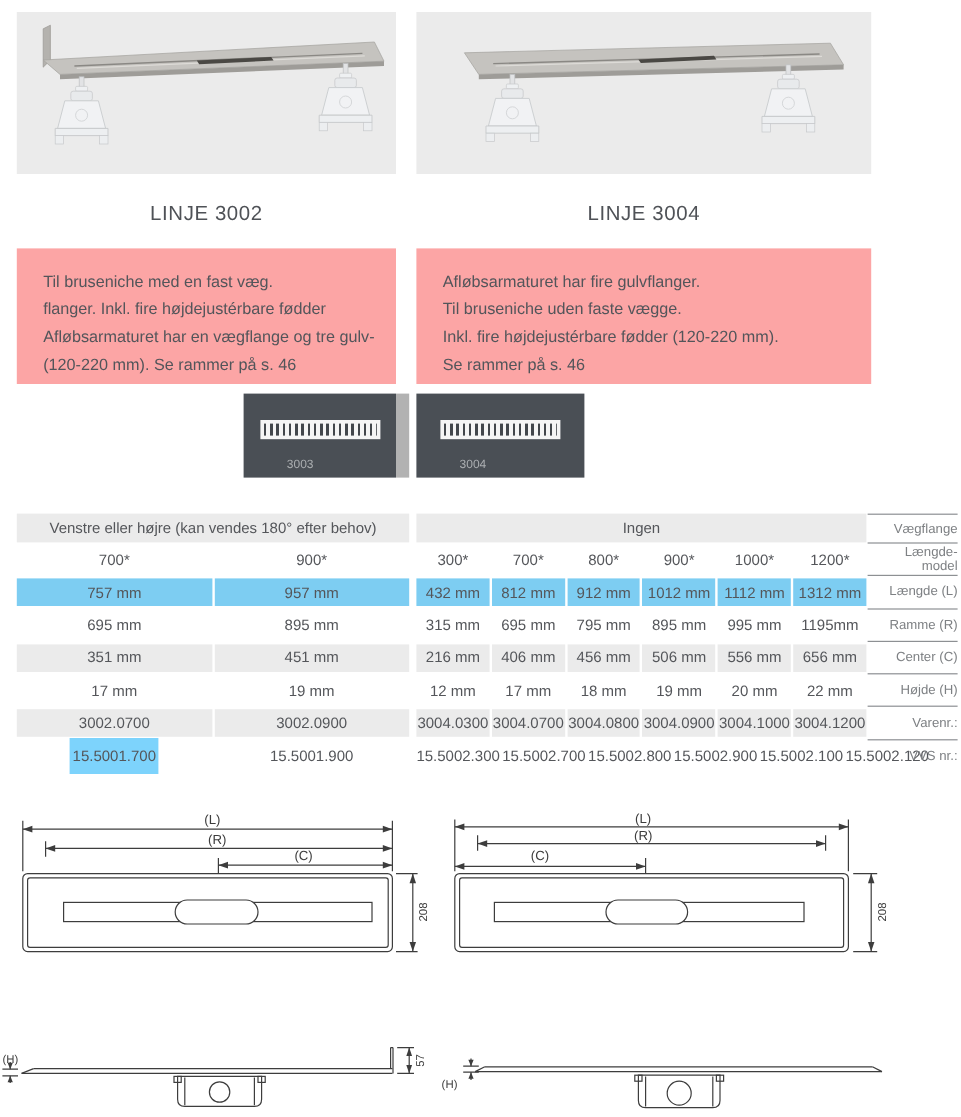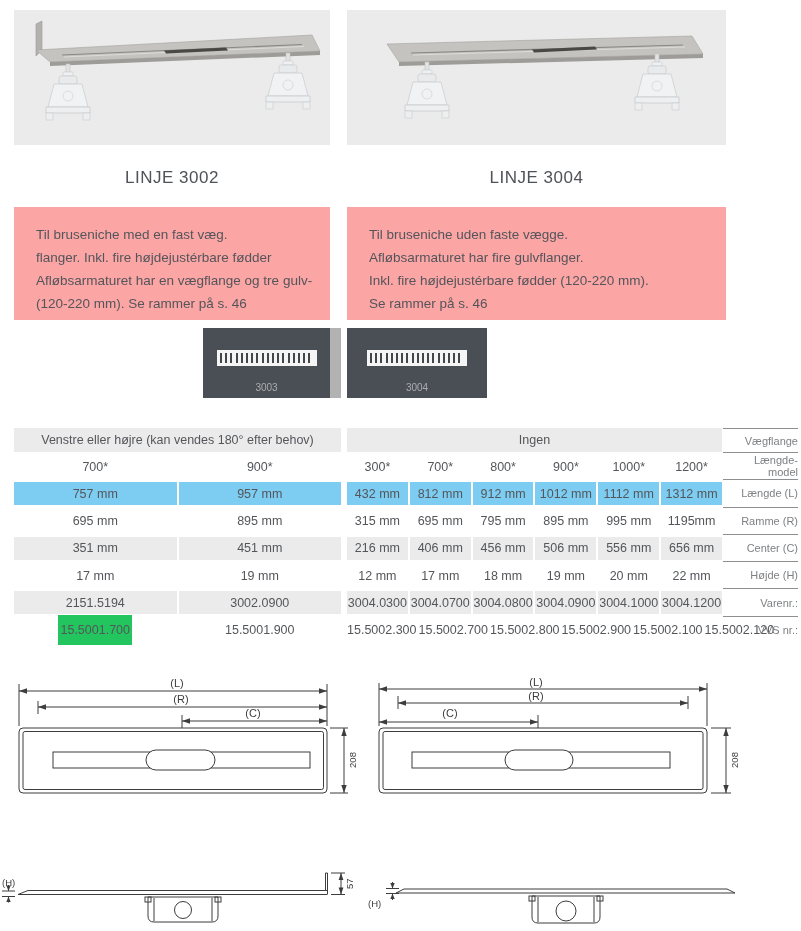--- a/index.html
+++ b/index.html
@@ -19,35 +19,35 @@
   .descbox .dline{line-height:23px;white-space:nowrap;}
 
   
   .thumb{position:absolute;top:328px;height:70px;display:flex;}
   .thumb-dark{flex:1;background:#4a4f55;position:relative;}
   .thumb-strip{width:11px;background:#b2b2b2;}
   .grate{position:absolute;left:50%;transform:translateX(-50%);top:22px;width:100px;height:16px;
          background:#f5f5f5;display:flex;align-items:center;}
   .grate-bars{flex:1;height:10px;margin:0 3px;
       background:repeating-linear-gradient(90deg,#43474c 0 2px,rgba(0,0,0,0) 2px 5.2px);}
-  .thumb-label{position:absolute;bottom:5px;left:0;right:0;text-align:center;
-               font-size:10px;color:#abaeb1;}
+  .thumb-label{position:absolute;bottom:5px;left:0;right:0;text-align:left;
+               font-size:10px;color:#abaeb1;padding-left:36px;}
 
   
   .ltab{position:absolute;left:14px;top:428px;width:327px;}
   .rtab{position:absolute;left:347px;top:428px;width:375px;}
   .hdrrow{height:24px;display:flex;align-items:center;justify-content:center;
           background:#ebebeb;font-size:12.5px;}
   .trow{height:27.3px;box-sizing:border-box;padding-top:3px;display:grid;column-gap:2px;}
   .ltab .trow{grid-template-columns:1fr 1fr;}
   .rtab .trow{grid-template-columns:repeat(6,1fr);}
   .cell{height:23px;display:flex;align-items:center;justify-content:center;font-size:12.5px;}
   .g{background:#ebebeb;}
   .b{background:#7dcdf2;}
-  .txt-selected{background:#22c55e;padding:8px 2px;}
+  .txt-selected{background:#7dd3fc;padding:8px 2px;}
 
   
   .labels{position:absolute;left:723px;top:428px;width:75px;}
   .lab{border-top:1px solid #8d9093;display:flex;align-items:center;justify-content:flex-end;
        font-size:11px;color:#7e8184;text-align:right;white-space:pre-line;line-height:12px;
        box-sizing:border-box;height:27.3px;}
   .lab.first{height:24px;}
 
   
   .drawings{position:absolute;left:0;top:660px;}
@@ -132,22 +132,22 @@
   <div class="ptitle" style="left:14px;width:316px;">LINJE 3002</div>
   <div class="ptitle" style="left:347px;width:379px;">LINJE 3004</div>
 
   <div class="descbox" style="left:14px;width:316px;">
     <div class="dline">Til bruseniche med en fast væg.</div>
     <div class="dline">flanger. Inkl. fire højdejustérbare fødder</div>
     <div class="dline">Afløbsarmaturet har en vægflange og tre gulv-</div>
     <div class="dline">(120-220 mm). Se rammer på s. 46</div>
   </div>
   <div class="descbox" style="left:347px;width:379px;">
+    <div class="dline">Afløbsarmaturet har fire gulvflanger.</div>
     <div class="dline">Til bruseniche uden faste vægge.</div>
-    <div class="dline">Afløbsarmaturet har fire gulvflanger.</div>
     <div class="dline">Inkl. fire højdejustérbare fødder (120-220 mm).</div>
     <div class="dline">Se rammer på s. 46</div>
   </div>
 
   <div class="thumb" style="left:203px;width:138px;">
     <div class="thumb-dark">
       <div class="grate">
           <div class="grate-bars"></div>
         </div>
       <div class="thumb-label">3003</div>
@@ -179,21 +179,21 @@
     </div>
     <div class="trow">
       <div class="cell g">351 mm</div>
       <div class="cell g">451 mm</div>
     </div>
     <div class="trow">
       <div class="cell">17 mm</div>
       <div class="cell">19 mm</div>
     </div>
     <div class="trow">
-      <div class="cell g">2151.5194</div>
+      <div class="cell g">3002.0700</div>
       <div class="cell g">3002.0900</div>
     </div>
     <div class="trow">
       <div class="cell">
           <span class="txt-selected">15.5001.700</span>
         </div>
       <div class="cell">15.5001.900</div>
     </div>
   </div>
 

